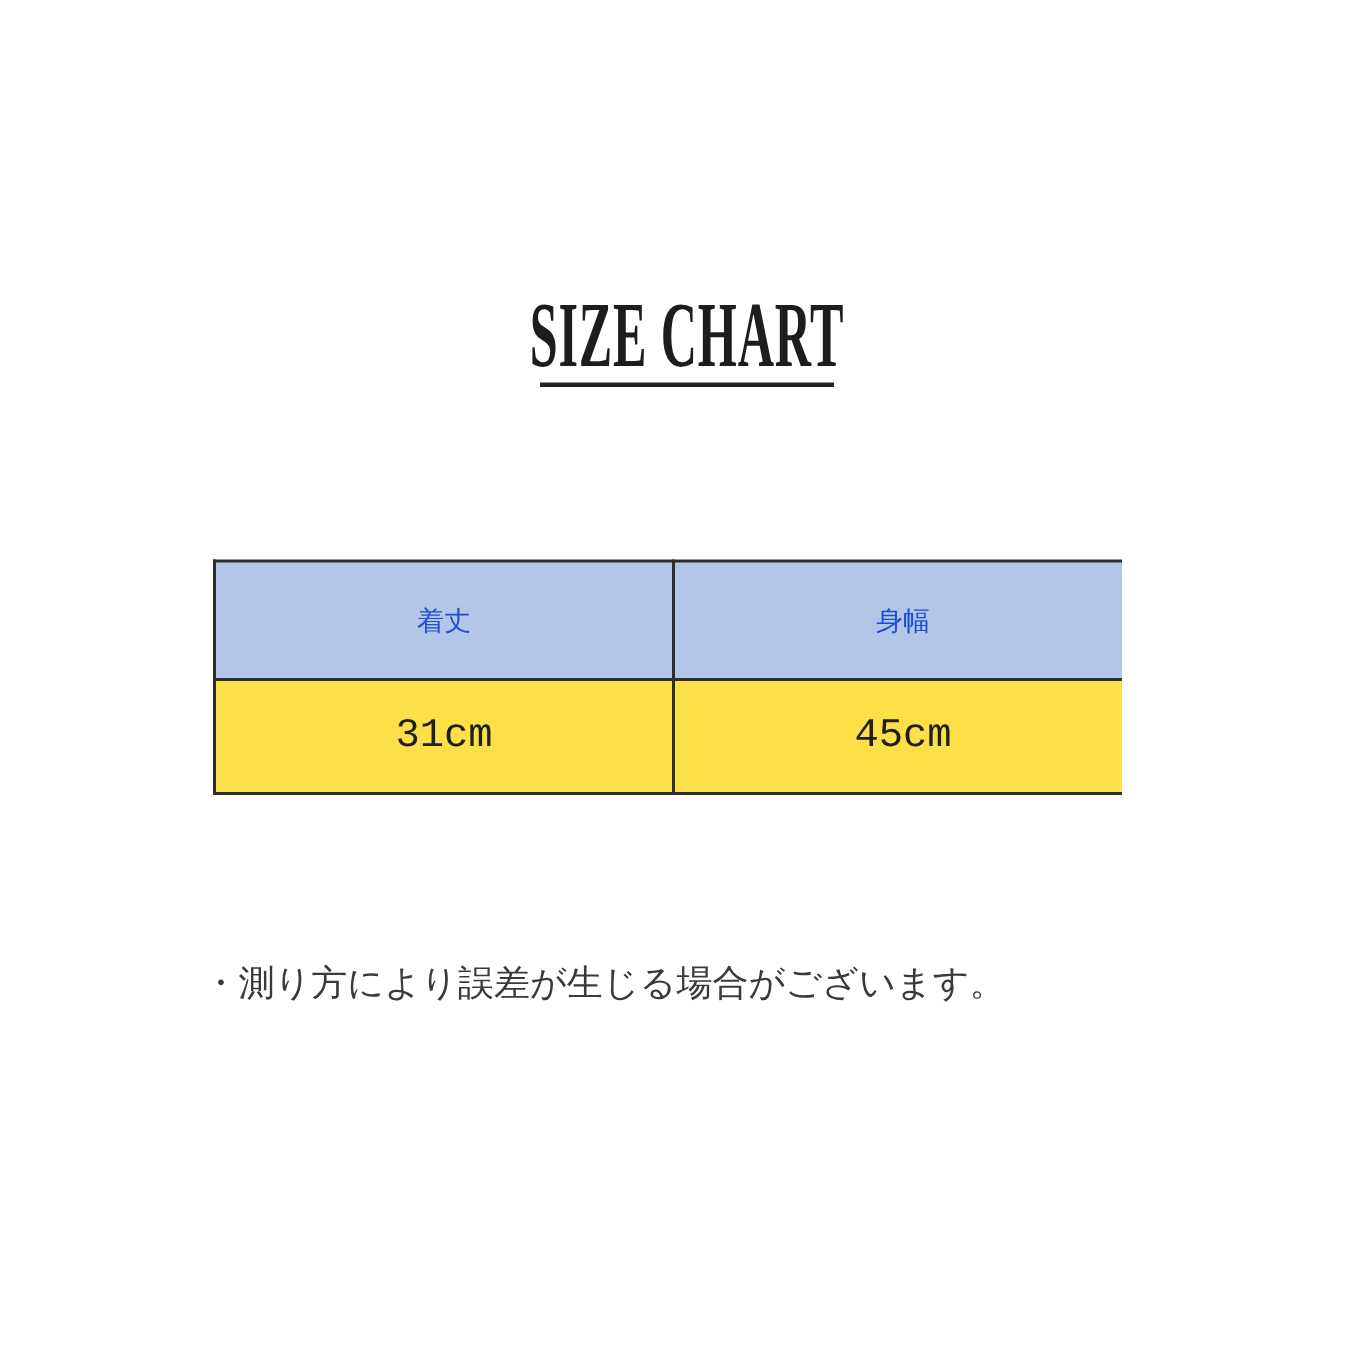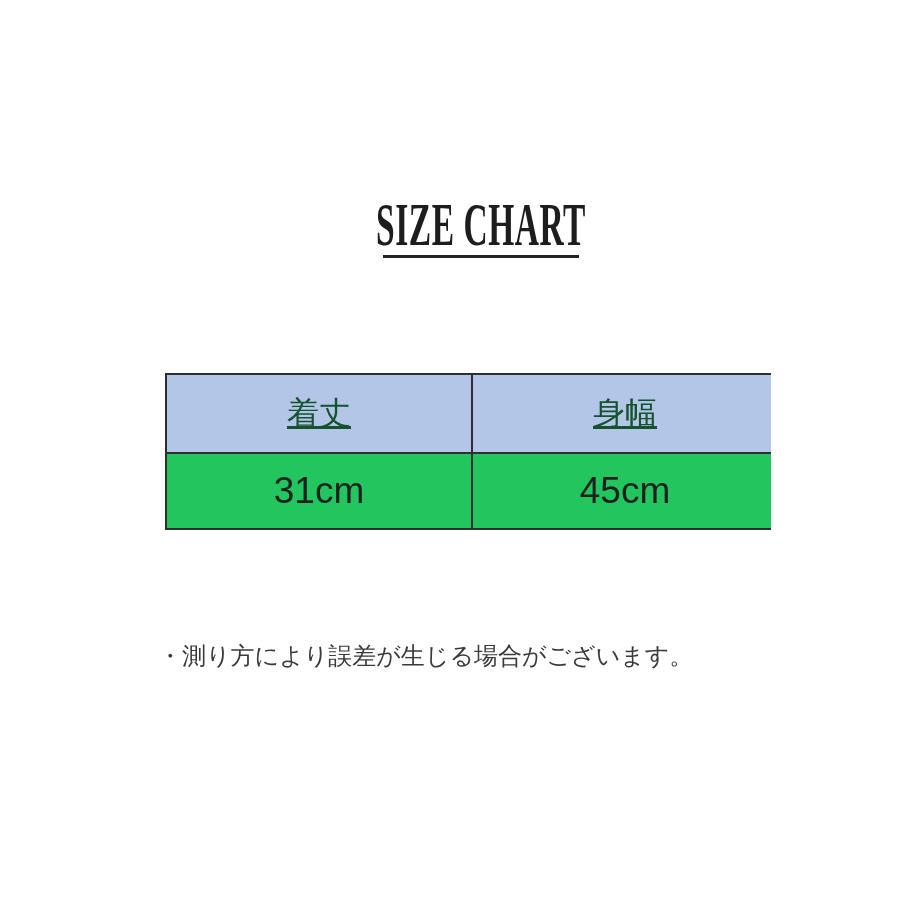--- a/index.html
+++ b/index.html
@@ -9,21 +9,20 @@
   }
   * { margin: 0; padding: 0; box-sizing: border-box; }
   html, body { background: #ffffff; }
   .page {
     position: relative;
     width: 748px;
     height: 900px;
     background: #ffffff;
     overflow: hidden;
     font-family: "Liberation Sans", sans-serif;
-    margin-left: 23px;
   }
   .title-wrap {
     position: absolute;
     top: 193px;
     left: 458px;
     transform: translateX(-50%);
     text-align: center;
   }
   .title {
     display: inline-block;
@@ -57,29 +56,29 @@
   table.size-table th,
   table.size-table td {
     border: 2px solid var(--border-color);
     text-align: center;
     vertical-align: middle;
     font-weight: normal;
   }
   table.size-table th {
     background: var(--header-bg);
     height: 79px;
-    font-size: 32px;
-    color: #14532d;
-    text-decoration: underline;
+    font-size: 18px;
+    color: #1d4ed8;
   }
   table.size-table td {
-    background: #22c55e;
+    background: #fde047;
     height: 76px;
-    font-size: 37px;
+    font-size: 27px;
     color: var(--text-dark);
+    font-family: Liberation Mono, monospace;
   }
   .notes {
     position: absolute;
     left: 135px;
     top: 640px;
     font-size: 24px;
     line-height: 32px;
     color: #3a3a3a;
     white-space: nowrap;
   }

